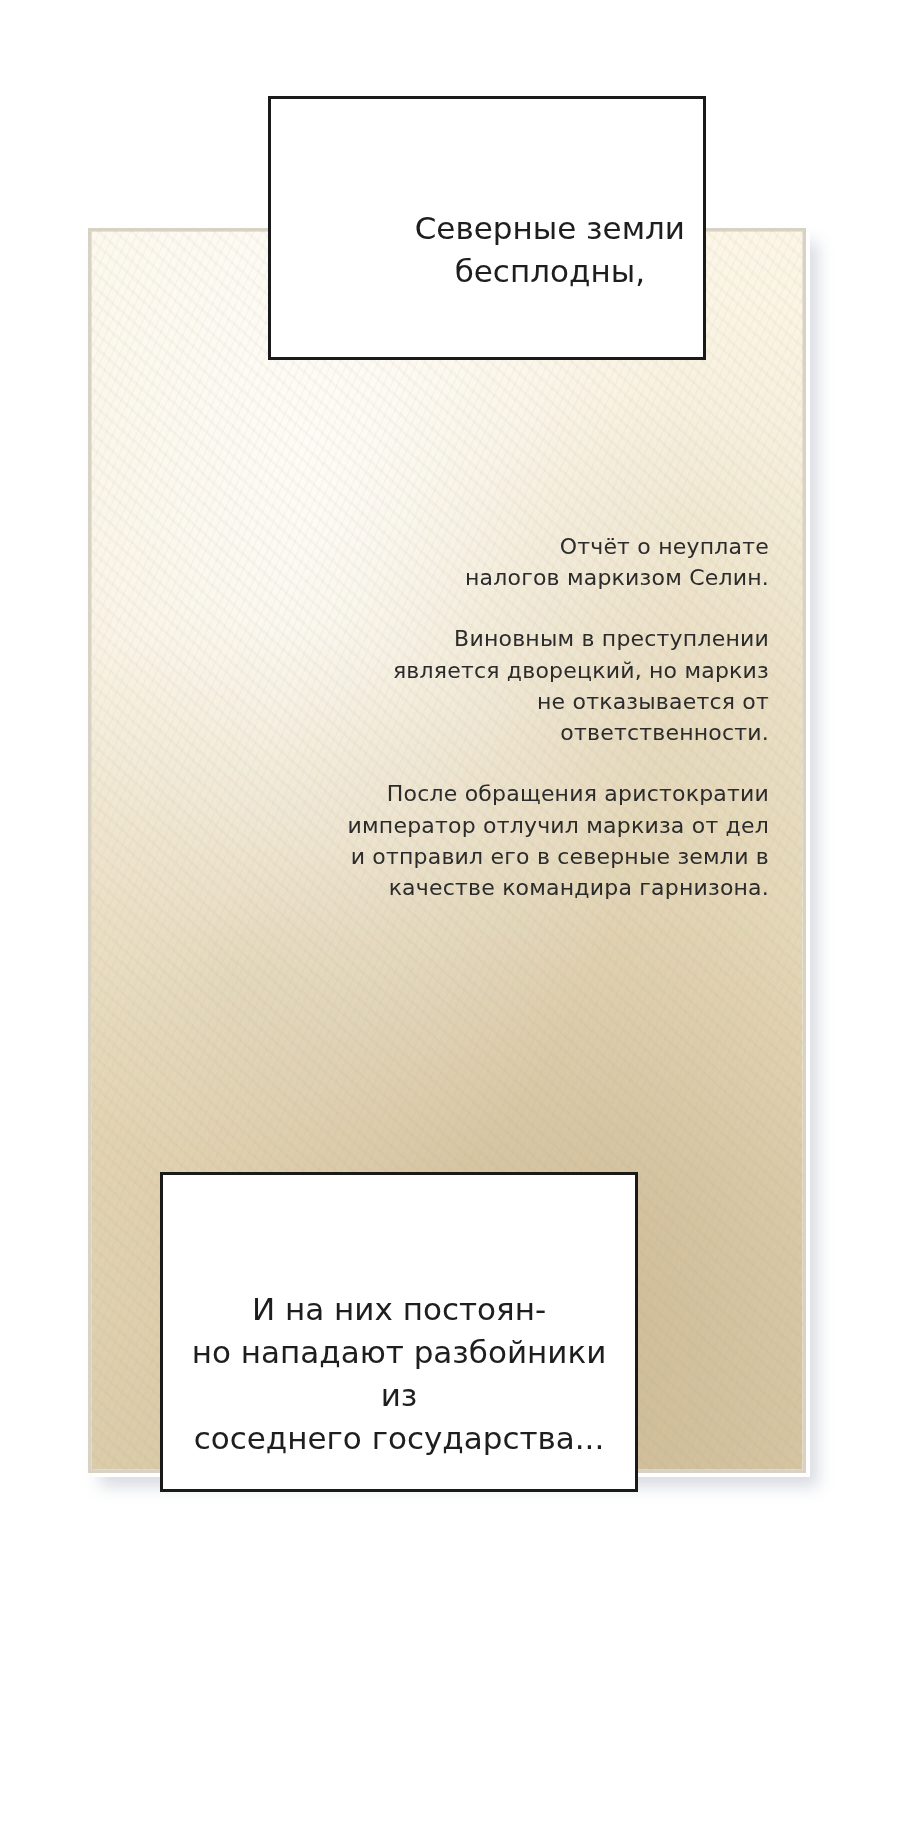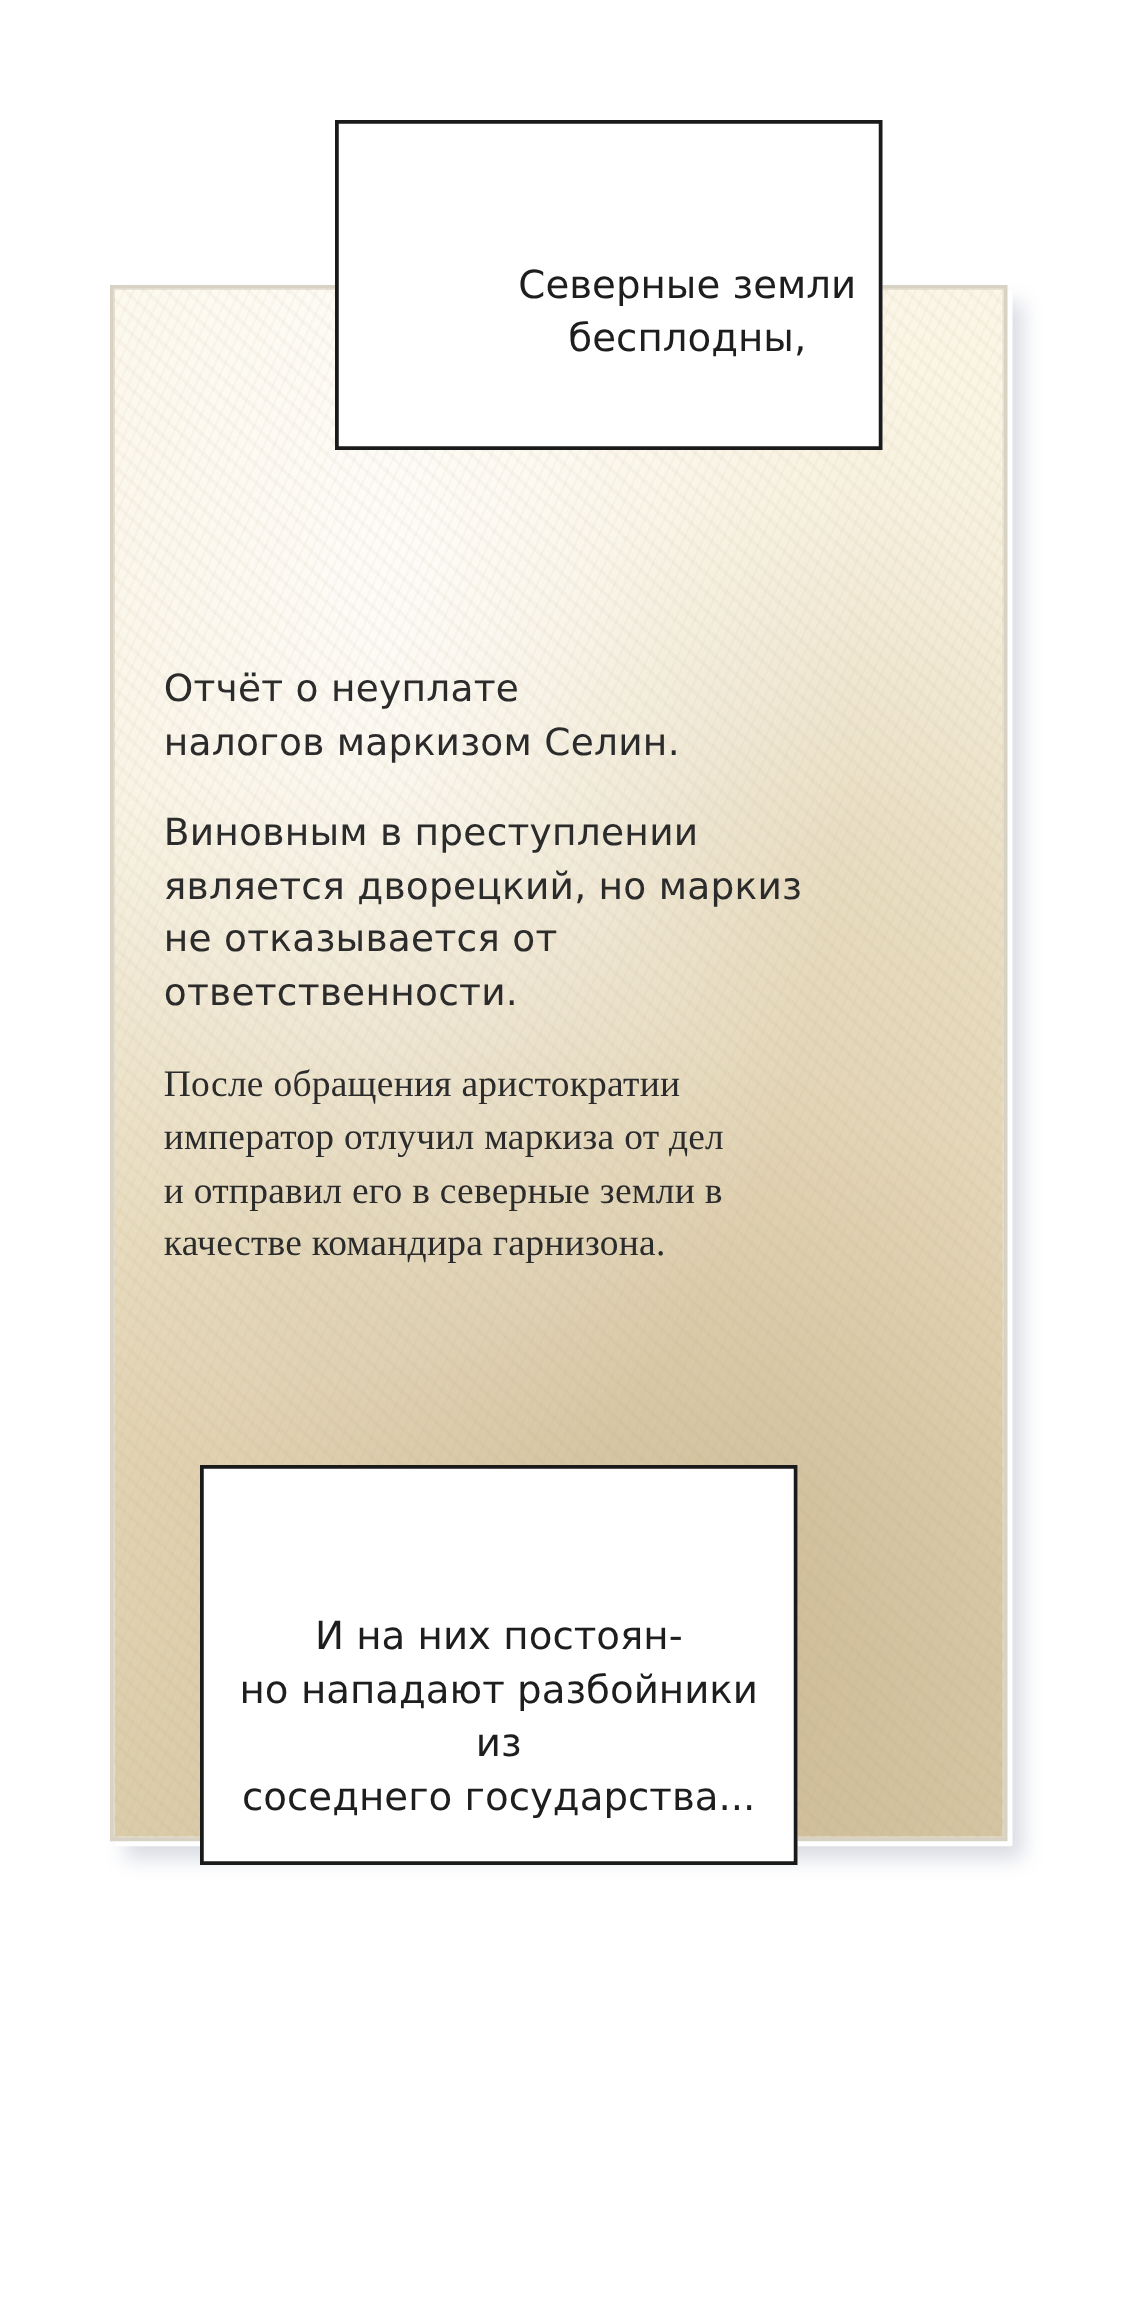--- a/index.html
+++ b/index.html
@@ -60,33 +60,32 @@
     box-shadow: 8px 10px 16px rgba(120,130,155,0.28);
     background: transparent;
     border-radius: 1px;
   }
 
   .document-text {
     position: absolute;
     left: 40px;
     top: 300px;
     width: 638px;
-    text-align: left;
+    text-align: right;
     color: #2b2b2b;
-    font-size: 30px;
+    font-size: 22px;
     line-height: 1.42;
     letter-spacing: 0.2px;
     z-index: 3;
   }
   .document-text p {
     margin: 0 0 30px 0;
   }
   .document-text p:last-child {
     margin-bottom: 0;
-    font-family: Liberation Serif, serif;
   }
 
   
   .caption-box {
     position: absolute;
     box-sizing: border-box;
     background: #ffffff;
     border: 3px solid #1a1a1a;
     display: flex;
     align-items: center;

